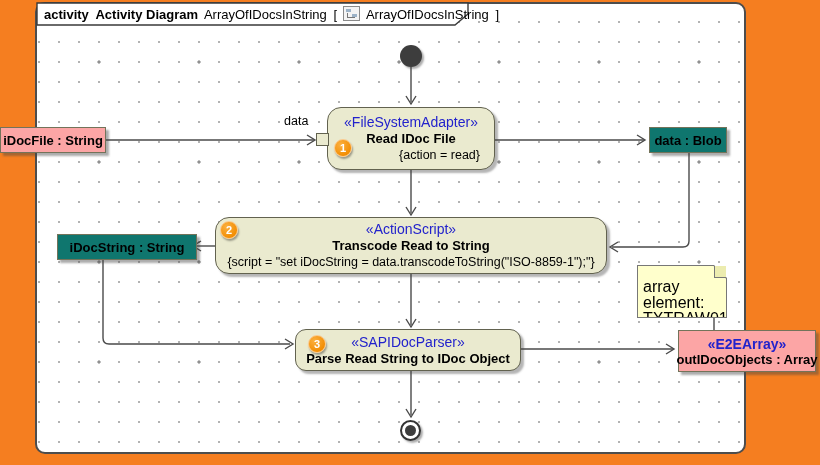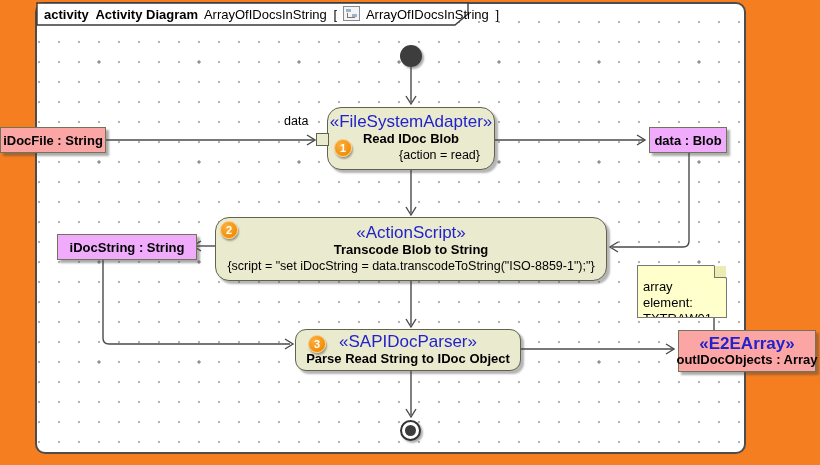--- a/index.html
+++ b/index.html
@@ -54,21 +54,21 @@
   
   .node {
     position: absolute; box-sizing: border-box;
     background: #EAEACF;
     border: 1.5px solid #62624F;
     border-radius: 14px;
     box-shadow: 3px 3px 2px rgba(70,70,70,0.40);
     z-index: 3;
     display: flex; flex-direction: column; justify-content: center;
   }
-  .stereo { color: #2222CC; font-size: 17px; text-align: center; line-height: 16px; }
+  .stereo { color: #2222CC; font-size: 14px; text-align: center; line-height: 16px; }
   .node-name { font-weight: bold; font-size: 13px; text-align: center; line-height: 17px; }
   .constraint { font-size: 12.5px; line-height: 16px; text-align: center; white-space: nowrap; }
   .constraint.right { text-align: right; padding-right: 14px; }
   .badge {
     position: absolute; width: 18px; height: 18px; border-radius: 50%;
     background: radial-gradient(circle at 35% 30%, #FBB040, #F28C00 75%);
     border: 1px solid #FCC98B; box-sizing: border-box;
     color: #fff; font-weight: bold; font-size: 11px;
     text-align: center; line-height: 16px;
     box-shadow: 1px 2px 2px rgba(0,0,0,0.35);
@@ -81,21 +81,21 @@
   }
   
   .obj {
     position: absolute; box-sizing: border-box;
     border: 1px solid #73735A;
     font-weight: bold; font-size: 13px;
     display: flex; flex-direction: column; align-items: center; justify-content: center;
     box-shadow: 3px 3px 2px rgba(70,70,70,0.45);
     z-index: 5; white-space: nowrap;
   }
-  .khaki { background: #f0abfc; justify-content: center; }
+  .khaki { background: #0f766e; justify-content: center; }
   .lavender { background: #fca5a5; }
   
   .initial-node {
     position: absolute; left: 400px; top: 45px; width: 22px; height: 22px;
     background: #3d3d3d; border-radius: 50%;
     box-shadow: 2px 2px 2px rgba(70,70,70,0.45); z-index: 3;
   }
   .final-node {
     position: absolute; left: 400px; top: 420px; width: 21px; height: 21px;
     background: #ffffff; border: 2px solid #333; border-radius: 50%;
@@ -109,21 +109,21 @@
   
   .note {
     position: absolute; left: 637px; top: 265px; width: 90px; height: 53px;
     background: #777; z-index: 3;
     clip-path: polygon(0 0, calc(100% - 13px) 0, 100% 13px, 100% 100%, 0 100%);
     filter: drop-shadow(2px 2px 1px rgba(70,70,70,0.35));
   }
   .note-inner {
     position: absolute; inset: 1px; background: #FFFFCC;
     clip-path: polygon(0 0, calc(100% - 12.5px) 0, 100% 12.5px, 100% 100%, 0 100%);
-    font-size: 13px; line-height: 16px;
+    font-size: 16px; line-height: 16px;
     padding: 13px 0 0 5px; box-sizing: border-box;
   }
   .note-fold {
     position: absolute; top: 0; right: 0; width: 12px; height: 12px;
     background: #ECECAF;
     border-left: 1px solid #777; border-bottom: 1px solid #777;
     box-sizing: border-box; z-index: 4;
   }
   
   .edge-label {
@@ -200,38 +200,38 @@
   <span>ArrayOfIDocsInString</span>
   <span>[</span><span class="icon-diagram"></span>
   <span>ArrayOfIDocsInString</span>
   <span>]</span>
 </div>
 
 <div class="initial-node"></div>
 
 <div class="node" style="left:327px; top:107px; width:168px; height:63px;">
   <div class="stereo">«FileSystemAdapter»</div>
-  <div class="node-name">Read IDoc Blob</div>
+  <div class="node-name">Read IDoc File</div>
   <div class="constraint right">{action = read}</div>
 </div>
 <div class="badge" style="left:334px; top:139px;">1</div>
 <div class="pin" style="left:316px; top:133px;"></div>
 <div class="edge-label" style="left:284px; top:114px;">data</div>
 
 <div class="obj lavender" style="left:0px; top:127px; width:106px; height:26px;">
   <div>iDocFile : String</div>
 </div>
 
 <div class="obj khaki" style="left:649px; top:127px; width:78px; height:26px;">
   <div>data : Blob</div>
 </div>
 
-<div class="node" style="left:215px; top:217px; width:392px; height:64px;">
+<div class="node" style="left:215px; top:217px; width:392px; height:57px;">
   <div class="stereo">«ActionScript»</div>
-  <div class="node-name">Transcode Blob to String</div>
+  <div class="node-name">Transcode Read to String</div>
   <div class="constraint">{script = "set iDocString = data.transcodeToString("ISO-8859-1");"}</div>
 </div>
 <div class="badge" style="left:220px; top:221px;">2</div>
 
 <div class="obj khaki" style="left:57px; top:234px; width:140px; height:26px;">
   <div>iDocString : String</div>
 </div>
 
 <div class="node" style="left:295px; top:329px; width:226px; height:42px;border-radius:11px;">
   <div class="stereo">«SAPIDocParser»</div>

